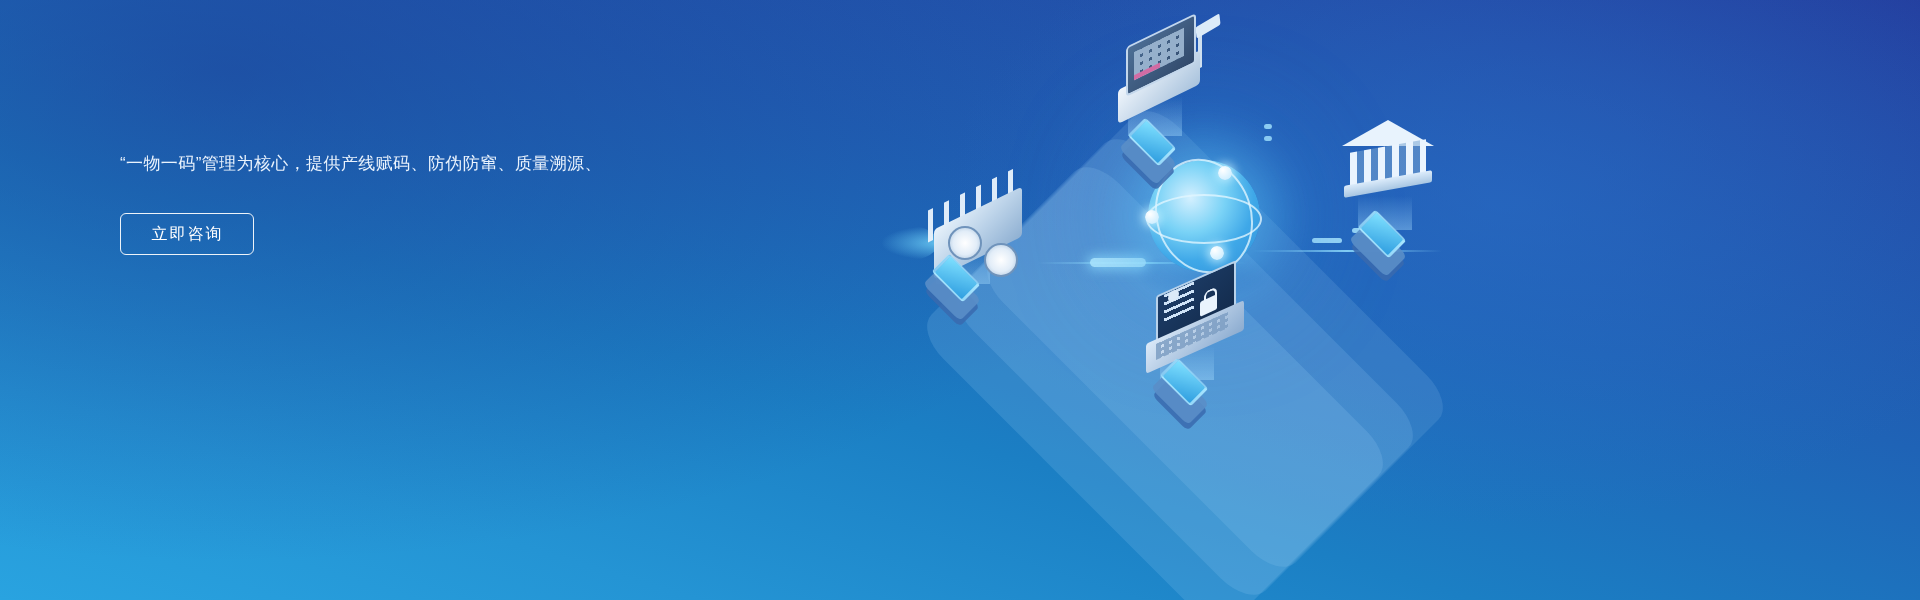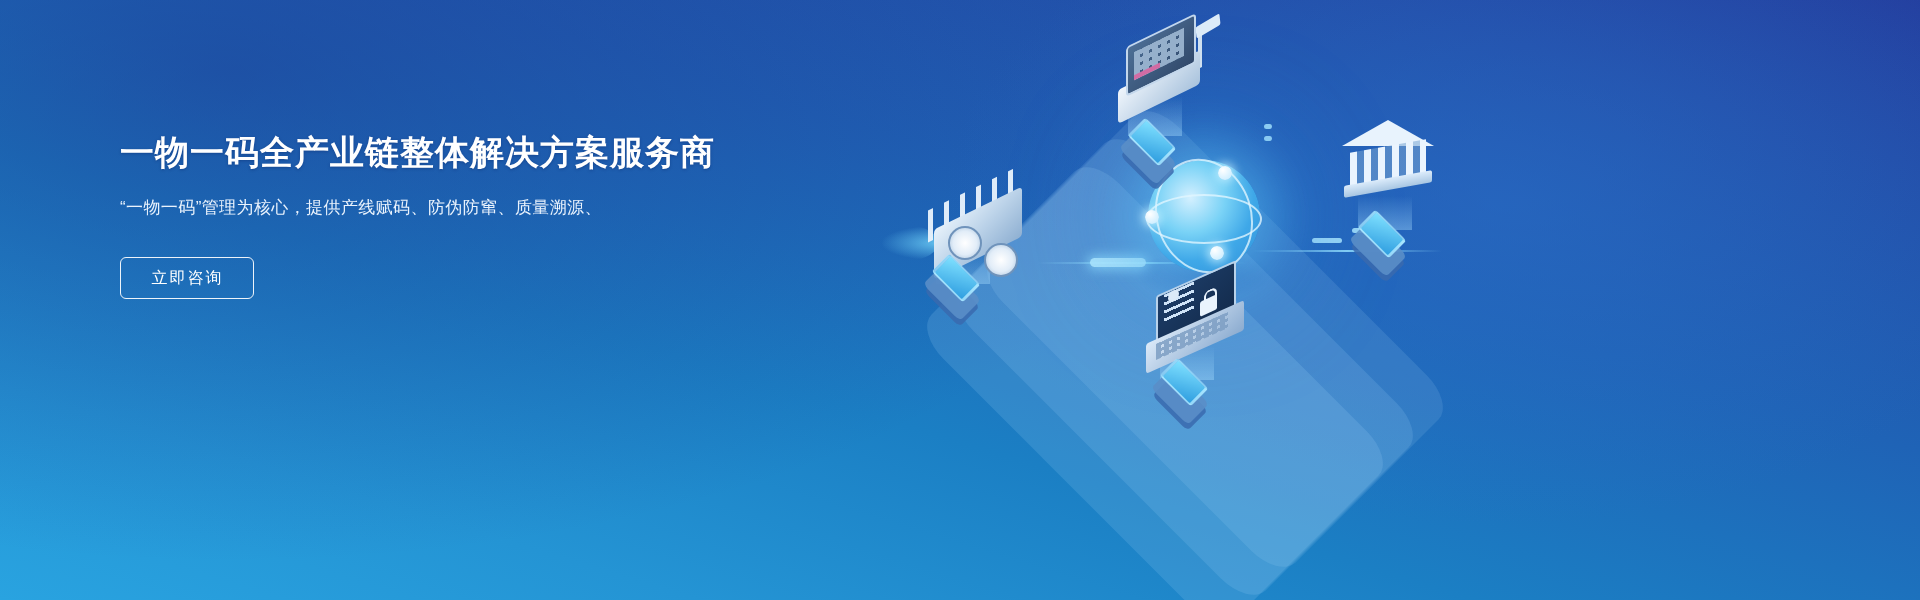--- a/index.html
+++ b/index.html
@@ -206,21 +206,20 @@
   .link{position:absolute;height:2px;background:linear-gradient(to right,rgba(130,215,255,0),rgba(150,225,255,.85),rgba(130,215,255,0));}
   .pulse{position:absolute;height:9px;border-radius:5px;background:rgba(180,235,255,.9);box-shadow:0 0 12px 3px rgba(150,225,255,.7);}
   .dash{position:absolute;height:5px;border-radius:3px;background:rgba(170,230,255,.85);}
 </style>
 </head>
 <body>
 
 <div class="banner">
 
   <div class="copy">
-    <h1 class="headline">一物一码全产业链整体解决方案服务商</h1>
 
     <p class="sub">
       <span>“一物一码”管理为核心，提供产线赋码、防伪防窜、质量溯源、</span>
     </p>
 
     <button class="cta">立即咨询</button>
   </div>
 
   <div class="art">
 

